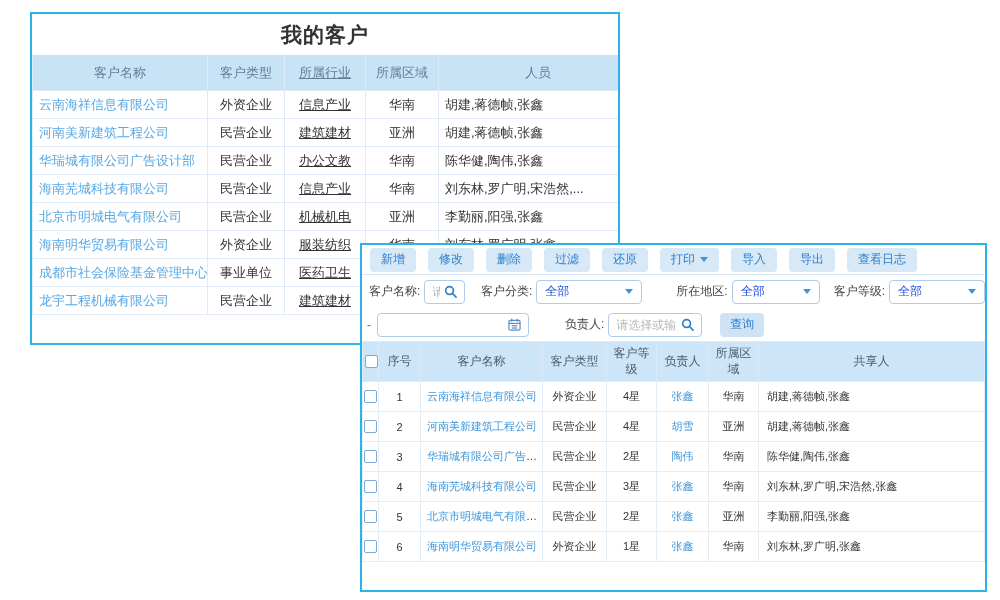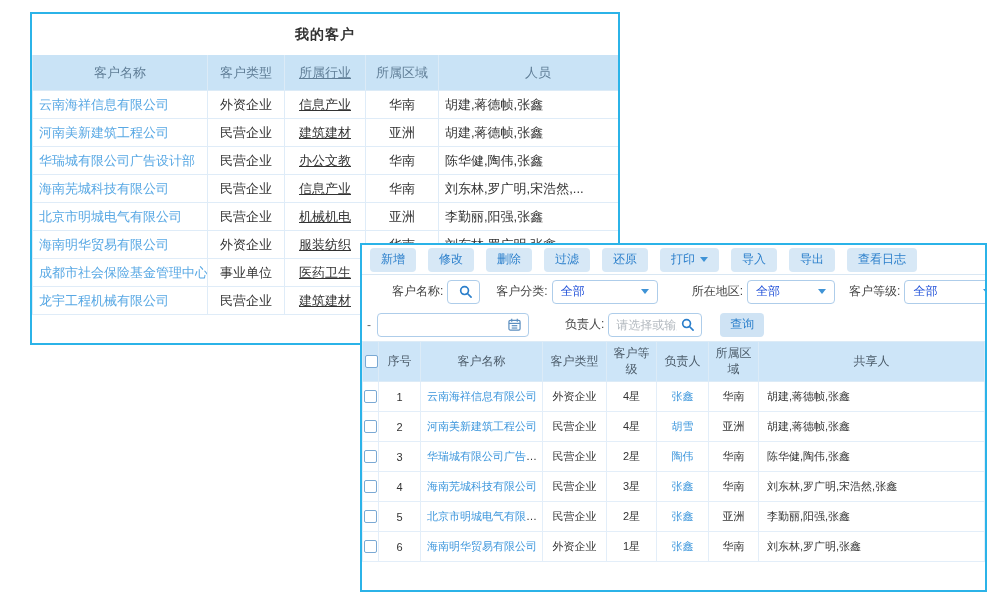--- a/index.html
+++ b/index.html
@@ -6,21 +6,21 @@
   body{
     width:1000px;height:600px;position:relative;overflow:hidden;
     background:#ffffff;
     font-family:"Liberation Sans","DejaVu Sans",sans-serif;
     color:#333;
   }
   .win{position:absolute;background:#fff;border:2px solid #2bb3e8;box-sizing:border-box;overflow:hidden;}
   
   #win1{left:30px;top:12px;width:590px;height:333px;}
   #win1 .title{height:41px;display:flex;align-items:center;justify-content:center;
-    font-size:14px;font-weight:bold;color:#333;letter-spacing:1px;}
+    font-size:21px;font-weight:bold;color:#333;letter-spacing:1px;}
   #t1{width:100%;border-collapse:collapse;table-layout:fixed;}
   #t1 th{
     background:#c9e3f6;color:#5f7d96;font-weight:normal;font-size:13px;
     height:33px;border:1px solid #dcebf7;border-top:none;
   }
   #t1 td{
     height:27px;font-size:13px;border:1px solid #dfecf8;
     white-space:nowrap;overflow:hidden;padding:0;
   }
   #t1 .c0{width:172px;} #t1 .c1{width:74px;} #t1 .c2{width:78px;text-decoration:underline;}
@@ -181,21 +181,21 @@
         <span>导入</span>
       </button>
       <button class="tb-btn">
         <span>导出</span>
       </button>
       <button class="tb-btn">
         <span>查看日志</span>
       </button>
     </div>
 
-  <div class="filter-row" style="padding-left:30px;">
+  <div class="filter-row" style="padding-left:7px;">
     <span class="f-label">客户名称:</span>
     <div class="f-input" style="width:86px;margin-left:4px;">
       <input placeholder="请选择或输入" style="">
       <span class="icon-btn">
         <svg width="13" height="13" viewBox="0 0 14 14">
             <circle cx="6" cy="6" r="4.2" fill="none" stroke="#2b7fcb" stroke-width="1.8"></circle>
             <line x1="9.4" y1="9.4" x2="13" y2="13" stroke="#2b7fcb" stroke-width="1.8" stroke-linecap="round"></line>
           </svg>
       </span>
     </div>

